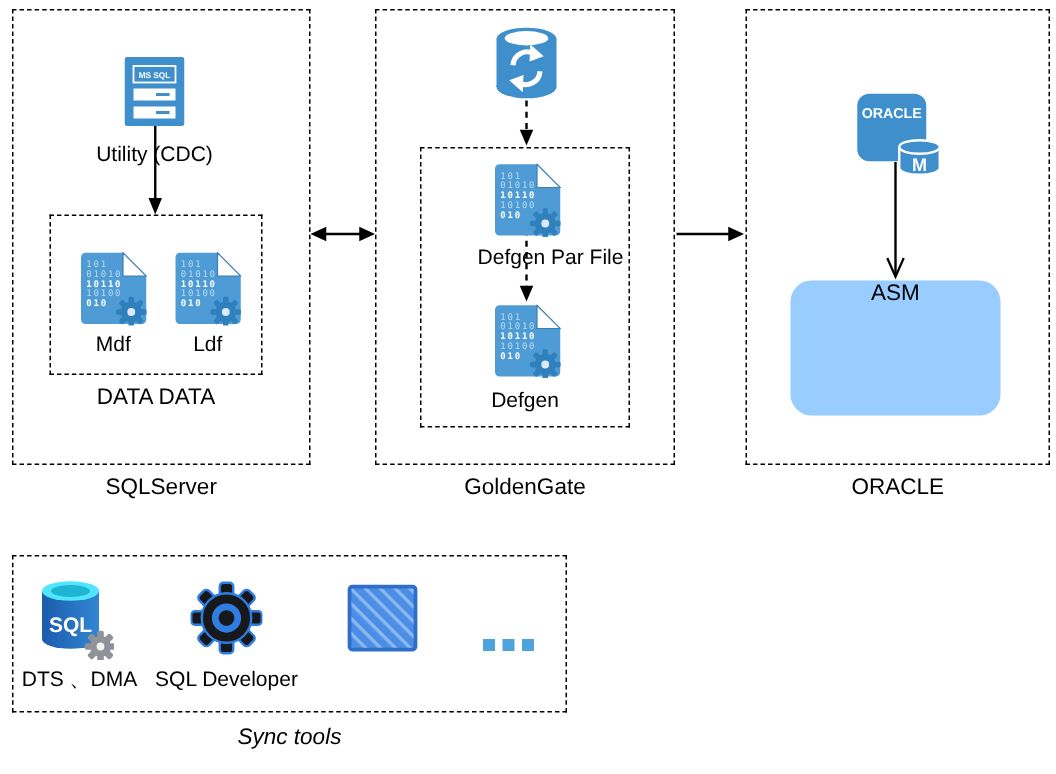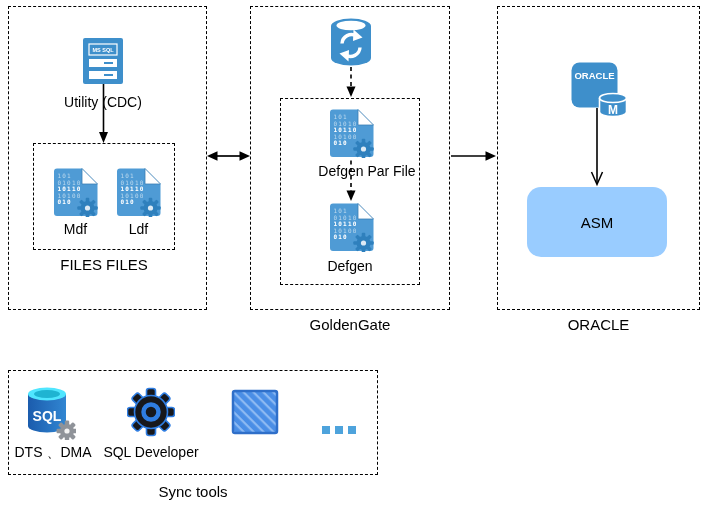--- a/index.html
+++ b/index.html
@@ -4,22 +4,22 @@
 <style>
   * { box-sizing: border-box; margin: 0; padding: 0; }
   html,body { background:#fff; }
   body { font-family: "Liberation Sans", sans-serif; color:#000; }
   .canvas { position:relative; width:704px; height:516px; background:#fff; overflow:hidden; }
   .connectors { position:absolute; left:0; top:0; width:704px; height:516px; }
   .dashed-box { position:absolute; border:1px dashed #000; background:transparent; }
   .lbl { position:absolute; font-size:14px; text-align:center; line-height:17px; white-space:nowrap; }
   .box-lbl { position:absolute; font-size:15px; text-align:center; line-height:18px; }
   .icon { position:absolute; }
-  .asm-box { position:absolute; left:527px; top:187px; width:140px; height:70px;
-             background:#99ccff; border-radius:14px; display:flex; align-items:center;
+  .asm-box { position:absolute; left:527px; top:187px; width:140px; height:90px;
+             background:#99ccff; border-radius:14px; display:flex; 
              justify-content:center; font-size:15px; }
   .dots { position:absolute; left:322px; top:426px; display:flex; gap:5px; }
   .dots span { width:8px; height:8px; background:#4ea3dc; display:block; }
 </style>
 </head>
 <body>
 
 <div class="canvas">
 
   <svg class="connectors" xmlns="http://www.w3.org/2000/svg">
@@ -114,21 +114,22 @@
         <rect x="-1.8" y="-10.2" width="3.6" height="4.6" rx="1" transform="rotate(225)"></rect>
         <rect x="-1.8" y="-10.2" width="3.6" height="4.6" rx="1" transform="rotate(270)"></rect>
         <rect x="-1.8" y="-10.2" width="3.6" height="4.6" rx="1" transform="rotate(315)"></rect>
         <circle r="7"></circle>
         <circle r="2.6" fill="#ddeaf5"></circle>
       </g>
     </svg>
   </div>
   <div class="lbl" style="left:116px; top:221px; width:45px;">Ldf</div>
 
-  <div class="lbl" style="left:33px; top:256px; width:142px; font-size:15px;">FILES FILES</div>
+  <div class="lbl" style="left:33px; top:256px; width:142px; font-size:15px;">DATA DATA</div>
+  <div class="box-lbl" style="left:8px; top:316px; width:199px;">SQLServer</div>
 
   <div class="dashed-box" style="left:250px; top:6px; width:200px; height:304px;"></div>
 
   <div class="icon" style="left:329px; top:17px;">
     <svg width="44" height="50" viewBox="0 0 44 50" xmlns="http://www.w3.org/2000/svg">
       <ellipse cx="22" cy="9" rx="20" ry="7.5" fill="#3e8fcb"></ellipse>
       <rect x="2" y="9" width="40" height="32" fill="#3e8fcb"></rect>
       <ellipse cx="22" cy="41" rx="20" ry="7.5" fill="#3e8fcb"></ellipse>
       <ellipse cx="22" cy="8.5" rx="14.5" ry="4.8" fill="#ffffff"></ellipse>
       <path d="M13,26.5 A9.5,9.5 0 0 1 27.5,19" stroke="#fff" stroke-width="3.4" fill="none"></path>
@@ -273,15 +274,15 @@
       <rect x="3" y="4" width="44" height="42" rx="2" fill="url(#bcphatch)" stroke="#2f6fc9" stroke-width="2.5"></rect>
     </svg>
   </div>
 
   <div class="dots" title="...">
     <span></span>
       <span></span>
       <span></span>
   </div>
 
-  <div class="box-lbl" style="left:8px; top:483px; width:370px;">Sync tools</div>
+  <div class="box-lbl" style="left:8px; top:483px; width:370px;font-style:italic;">Sync tools</div>
 
 </div>
 
 </body></html>

